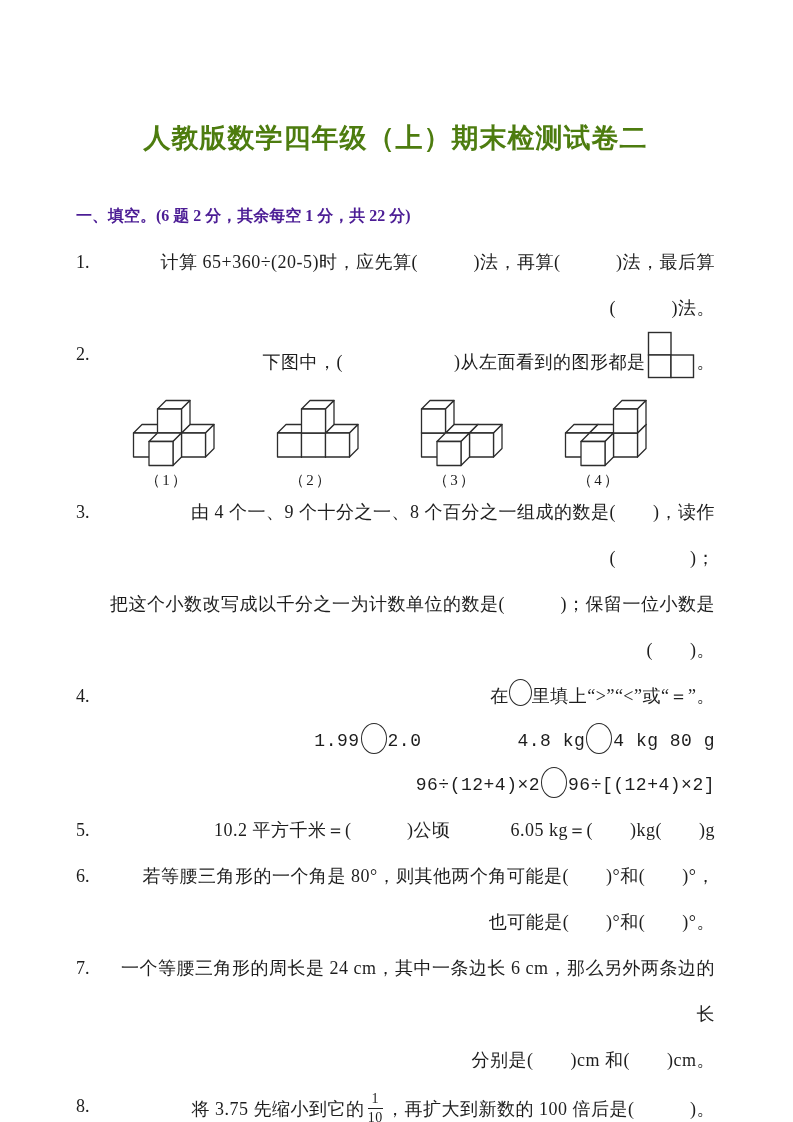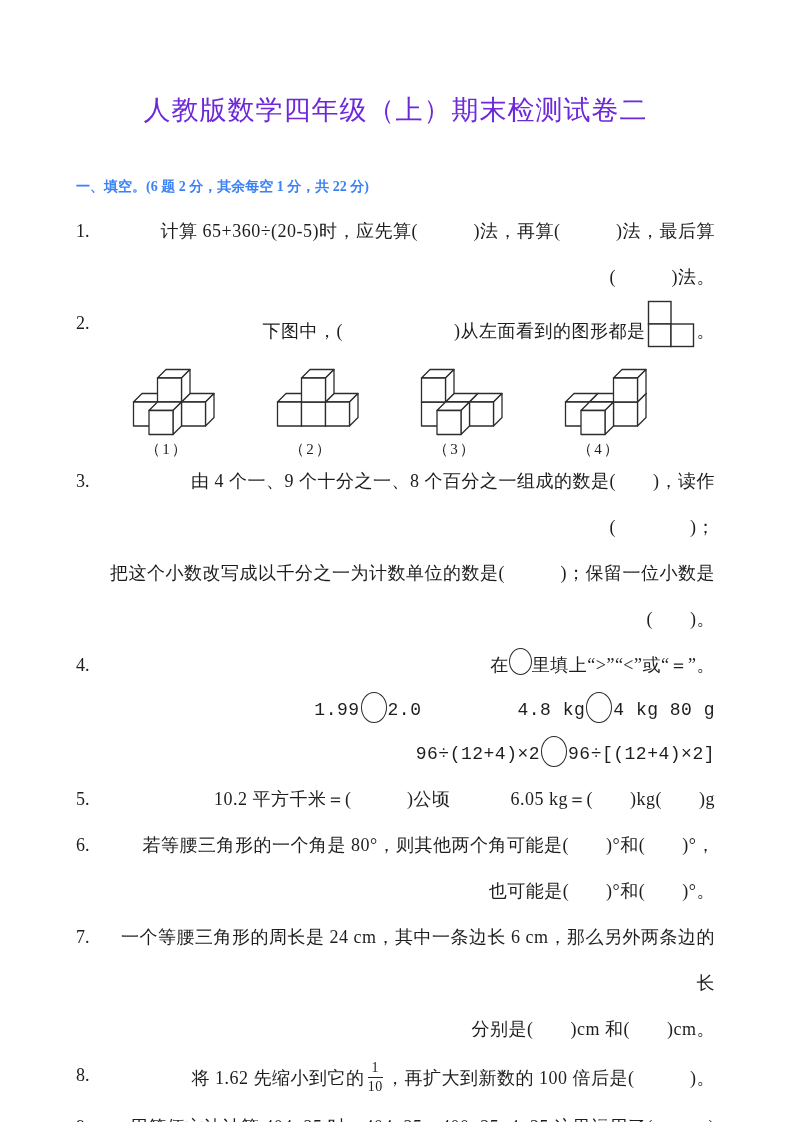--- a/index.html
+++ b/index.html
@@ -4,33 +4,33 @@
 <style>
   * { margin: 0; padding: 0; box-sizing: border-box; }
   html, body { width: 793px; height: 1122px; background: #ffffff; overflow: hidden; }
   body {
     font-family: "Liberation Serif", "DejaVu Serif", serif;
     color: #1d1d1d;
   }
   .page { width: 793px; height: 1122px; padding: 0 78px 0 76px; position: relative; }
 
   .title {
-    margin-top: 92px;
+    margin-top: 120px;
     text-align: center;
     font-size: 27px;
-    font-weight: normal;
+    font-weight: bold;
     letter-spacing: 1px;
-    color: #6d28d9;
+    color: #4d7c0f;
   }
 
   .section-heading {
     margin-top: 50px;
-    font-size: 14px;
+    font-size: 16px;
     font-weight: bold;
-    color: #3b82f6;
+    color: #4c1d95;
   }
 
   .qwrap { margin-top: 12px; }
 
   .q { position: relative; padding-left: 30px; font-size: 18px; }
   .qnum { position: absolute; left: 0; top: 0; height: 46px; line-height: 46px; }
   .qline { line-height: 46px; min-height: 46px; letter-spacing: 0.5px; text-align: right; }
 
   
   .vshape { display: inline-block; vertical-align: -12px; margin: 0 1px; }
@@ -218,21 +218,21 @@
 
     <div class="q">
       <span class="qnum">7.</span>
       <div class="qline">一个等腰三角形的周长是 24 cm，其中一条边长 6 cm，那么另外两条边的长</div>
       <div class="qline">分别是(　　)cm 和(　　)cm。</div>
     </div>
 
     <div class="q">
       <span class="qnum">8.</span>
       <div class="qline q8line">
-        <span>将 1.62 先缩小到它的</span><span class="frac">
+        <span>将 3.75 先缩小到它的</span><span class="frac">
             <span class="num">1</span>
             <span class="den">10</span>
           </span><span>，再扩大到新数的 100 倍后是(　　　)。</span>
       </div>
     </div>
 
     <div class="q">
       <span class="qnum">9.</span>
       <div class="qline">用简便方法计算 404×25 时，404×25＝400×25+4×25 这里运用了(　　　)</div>
     </div>

